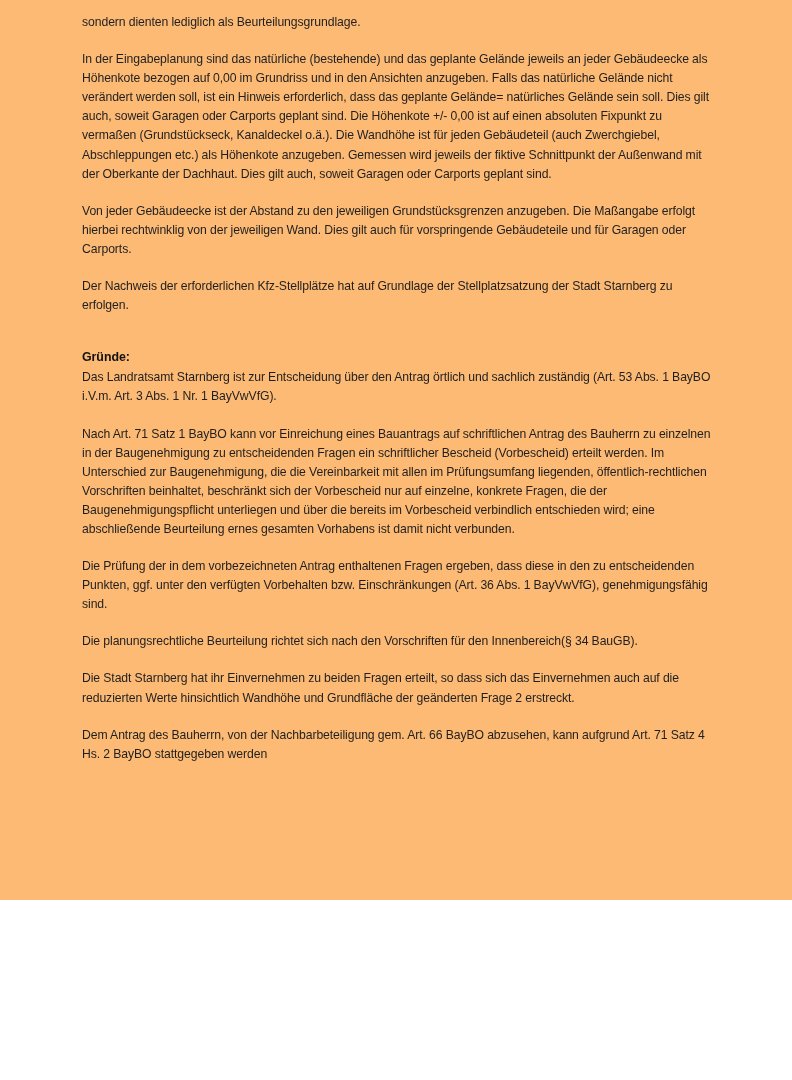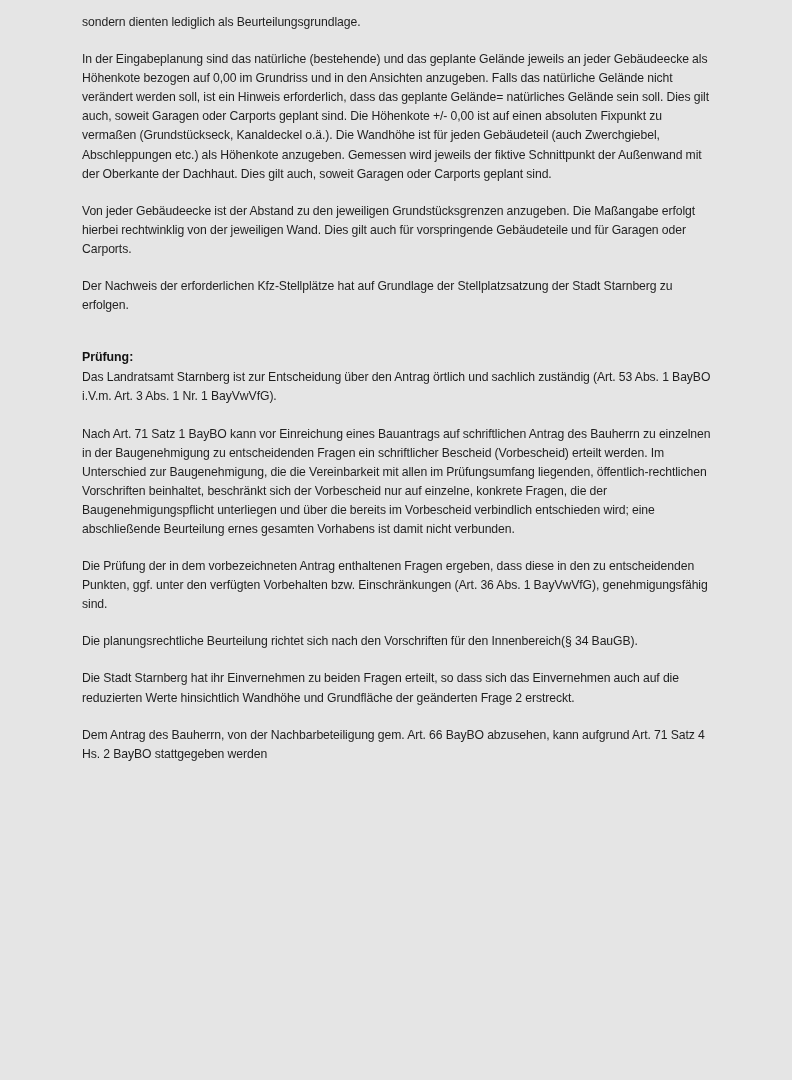--- a/index.html
+++ b/index.html
@@ -12,22 +12,22 @@
     width: 792px;
     height: 1080px;
     overflow: hidden;
     font-family: "Liberation Sans", "DejaVu Sans", sans-serif;
     color: #1b1b1b;
     -webkit-font-smoothing: antialiased;
   }
   .page {
     position: relative;
     width: 792px;
-    height: 1080px;
-    background: #e5e5e5;
+    height: 900px;
+    background: #fdba74;
     box-sizing: border-box;
   }
   .doc-body {
     position: absolute;
     left: 82px;
     top: 13px;
     width: 642px;
   }
   .para {
     margin: 0 0 18px 0;
@@ -68,21 +68,21 @@
 
     <p class="para">In der Eingabeplanung sind das natürliche (bestehende) und das geplante Gelände jeweils an jeder Gebäudeecke als Höhenkote bezogen auf 0,00 im Grundriss und in den Ansichten anzugeben. Falls das natürliche Gelände nicht verändert werden soll, ist ein Hinweis erforderlich, dass das geplante Gelände= natürliches Gelände sein soll. Dies gilt auch, soweit Garagen oder Carports geplant sind. Die Höhenkote +/- 0,00 ist auf einen absoluten Fixpunkt zu vermaßen (Grundstückseck, Kanaldeckel o.ä.). Die Wandhöhe ist für jeden Gebäudeteil (auch Zwerchgiebel, Abschleppungen etc.) als Höhenkote anzugeben. Gemessen wird jeweils der fiktive Schnittpunkt der Außenwand mit der Oberkante der Dachhaut. Dies gilt auch, soweit Garagen oder Carports geplant sind.</p>
 
     <p class="para">Von jeder Gebäudeecke ist der Abstand zu den jeweiligen Grundstücksgrenzen anzugeben. Die Maßangabe erfolgt hierbei rechtwinklig von der jeweiligen Wand. Dies gilt auch für vorspringende Gebäudeteile und für Garagen oder Carports.</p>
 
     <p class="para">Der Nachweis der erforderlichen Kfz-Stellplätze hat auf Grundlage der Stellplatzsatzung der Stadt Starnberg zu erfolgen.</p>
 
     <div class="spacer-lead"></div>
 
     <div class="section-gruende">
-      <p class="heading">Prüfung:</p>
+      <p class="heading">Gründe:</p>
       <p class="para">Das Landratsamt Starnberg ist zur Entscheidung über den Antrag örtlich und sachlich zuständig (Art. 53 Abs. 1 BayBO i.V.m. Art. 3 Abs. 1 Nr. 1 BayVwVfG).</p>
     </div>
 
     <p class="para">Nach Art. 71 Satz 1 BayBO kann vor Einreichung eines Bauantrags auf schriftlichen Antrag des Bauherrn zu einzelnen in der Baugenehmigung zu entscheidenden Fragen ein schriftlicher Bescheid (Vorbescheid) erteilt werden. Im Unterschied zur Baugenehmigung, die die Vereinbarkeit mit allen im Prüfungsumfang liegenden, öffentlich-rechtlichen Vorschriften beinhaltet, beschränkt sich der Vorbescheid nur auf einzelne, konkrete Fragen, die der Baugenehmigungspflicht unterliegen und über die bereits im Vorbescheid verbindlich entschieden wird; eine abschließende Beurteilung ernes gesamten Vorhabens ist damit nicht verbunden.</p>
 
     <p class="para">Die Prüfung der in dem vorbezeichneten Antrag enthaltenen Fragen ergeben, dass diese in den zu entscheidenden Punkten, ggf. unter den verfügten Vorbehalten bzw. Einschränkungen (Art. 36 Abs. 1 BayVwVfG), genehmigungsfähig sind.</p>
 
     <p class="para">Die planungsrechtliche Beurteilung richtet sich nach den Vorschriften für den Innenbereich(§ 34 BauGB).</p>
 
     <p class="para">Die Stadt Starnberg hat ihr Einvernehmen zu beiden Fragen erteilt, so dass sich das Einvernehmen auch auf die reduzierten Werte hinsichtlich Wandhöhe und Grundfläche der geänderten Frage 2 erstreckt.</p>

